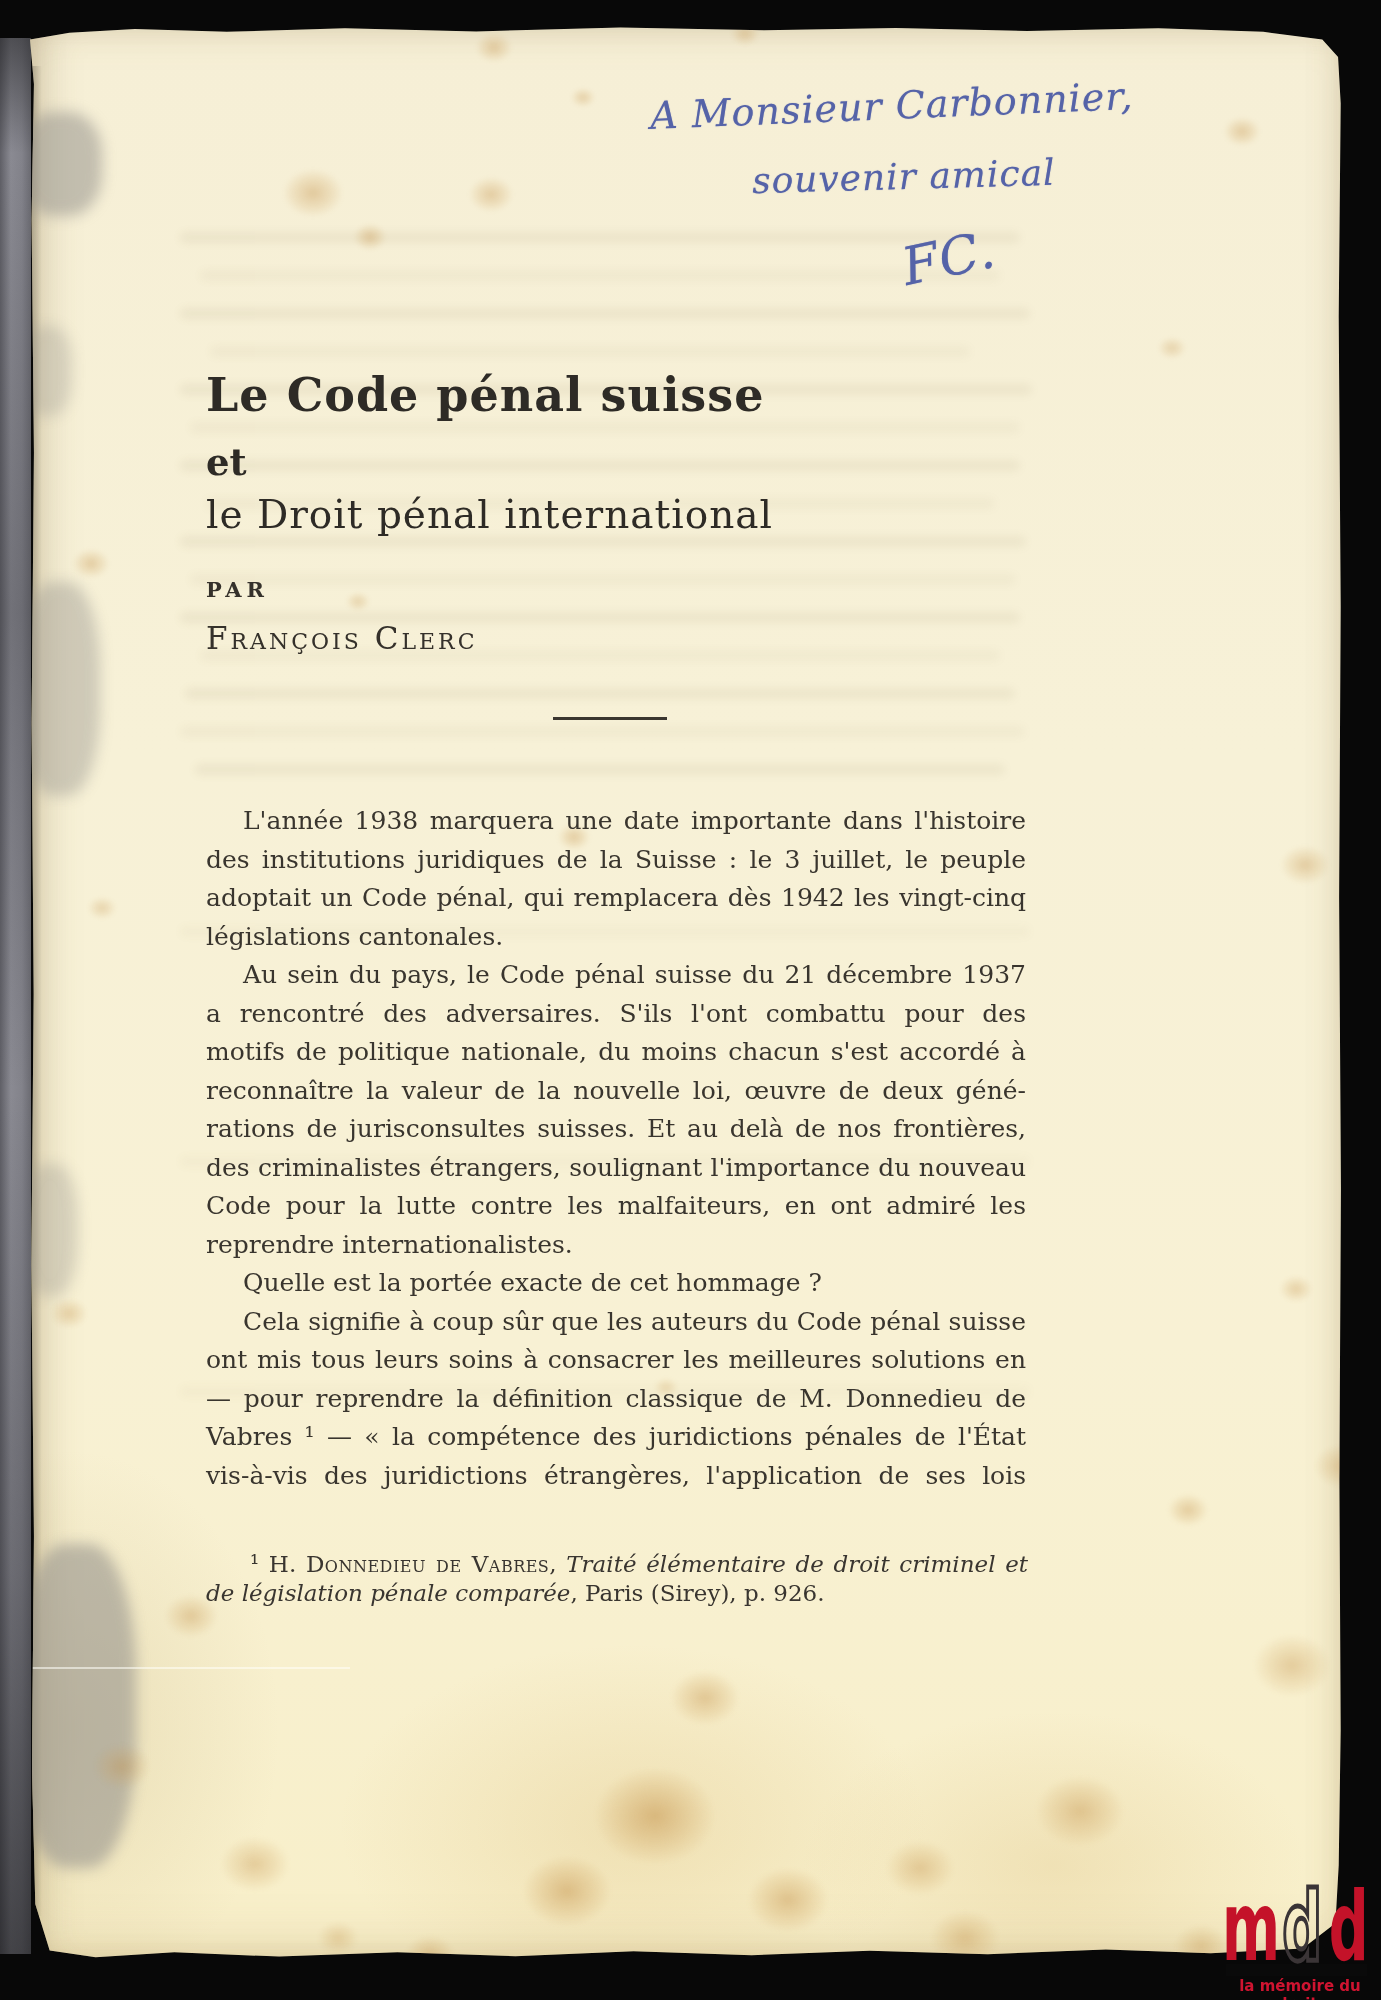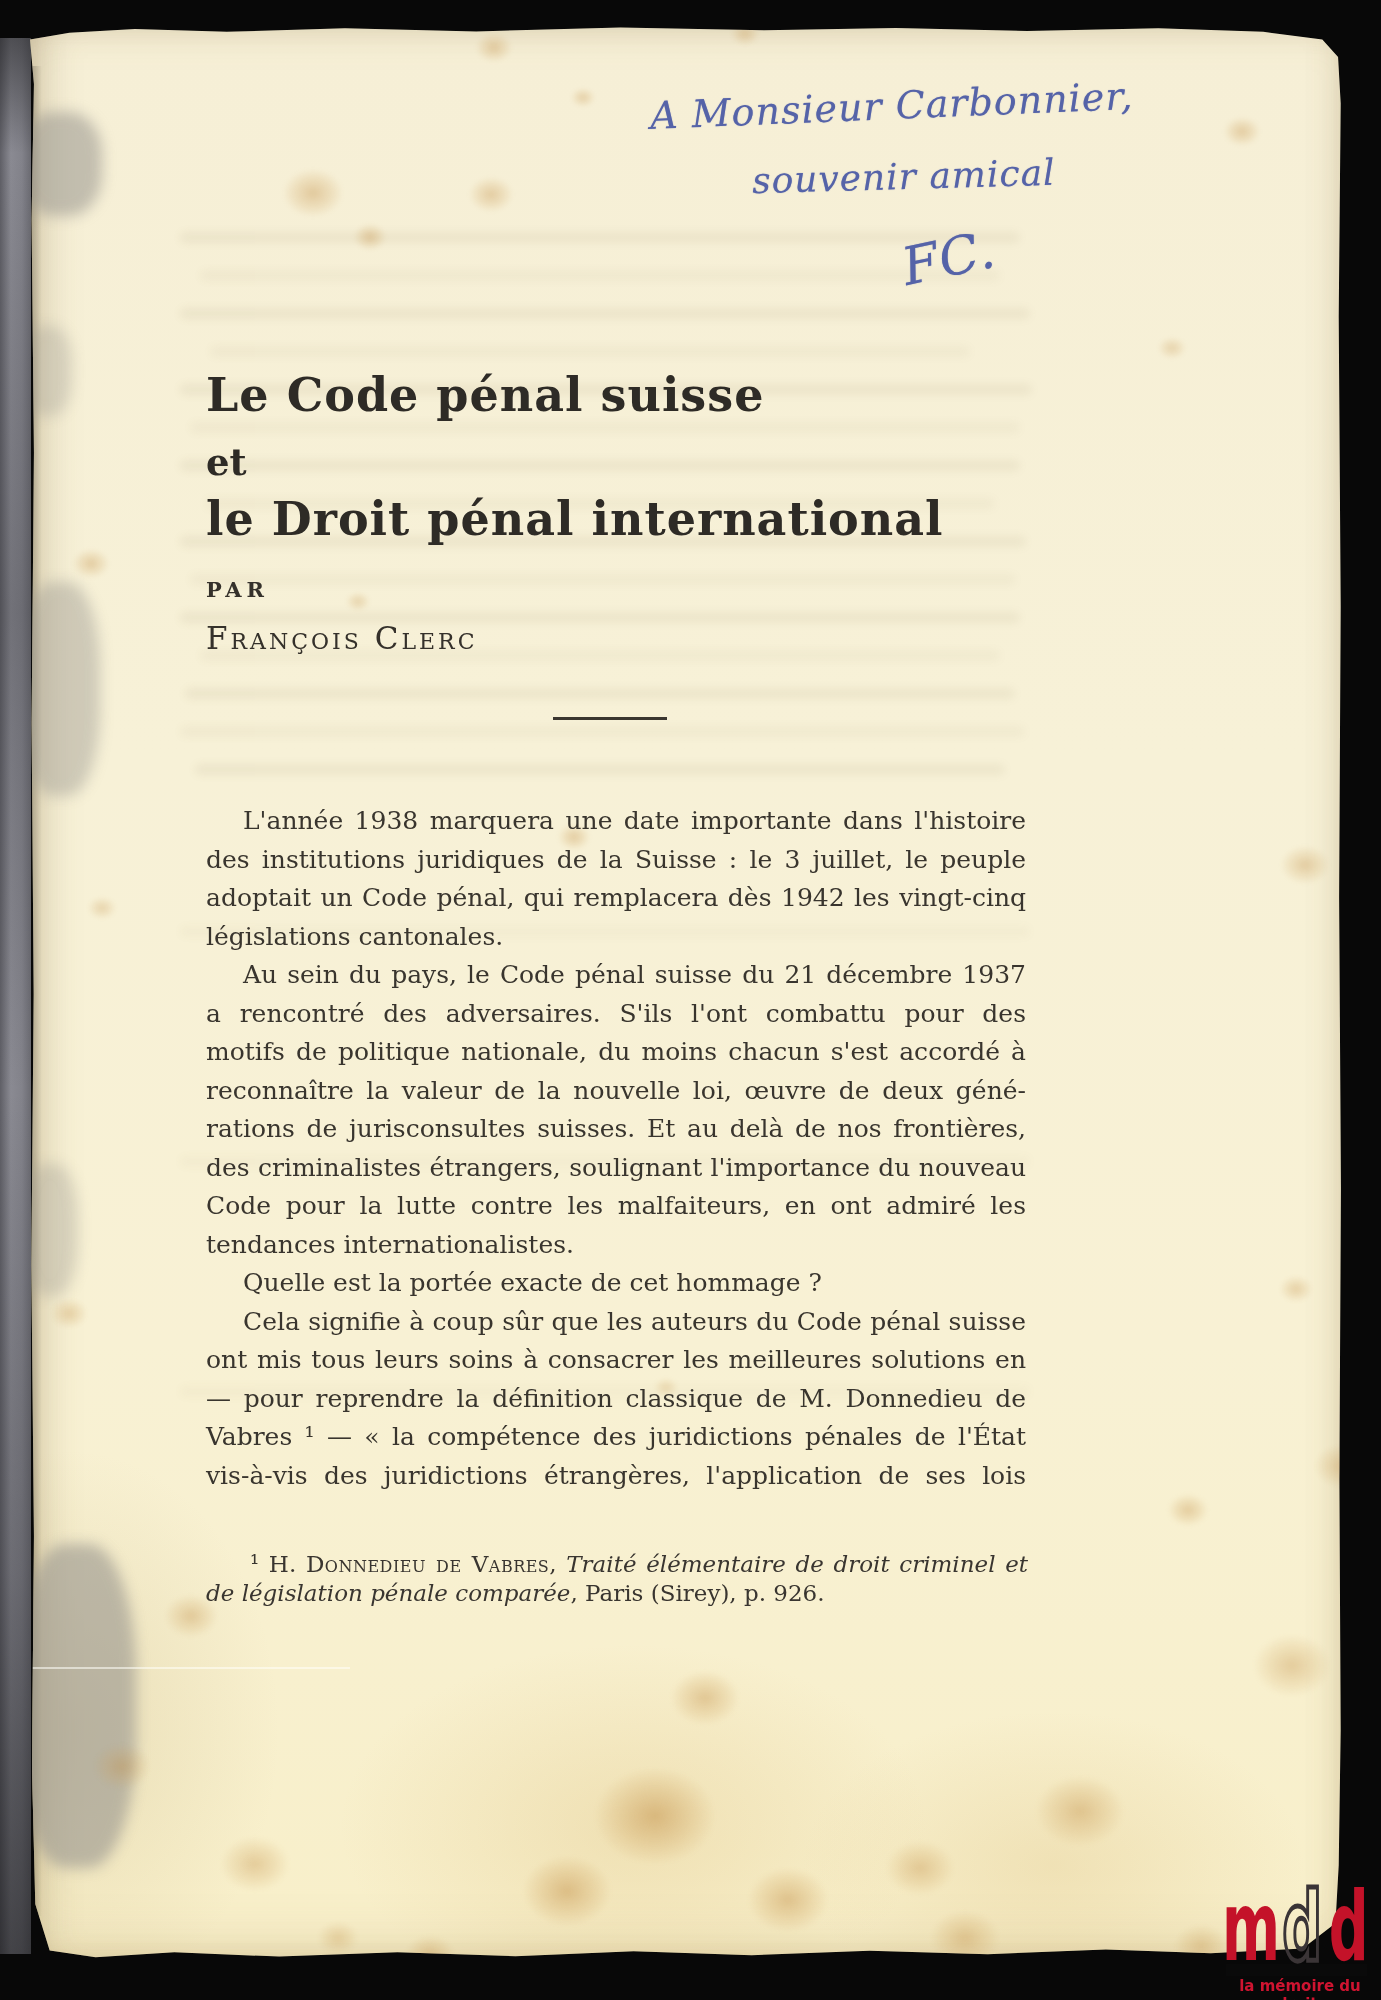--- a/index.html
+++ b/index.html
@@ -36,21 +36,21 @@
   
   .hand{position:absolute;font-style:italic;color:#5563a8;letter-spacing:1px;
     text-shadow:0 0 1px rgba(85,99,168,.55);}
   .ded1{left:620px;top:58px;font-size:38px;transform:rotate(-2.4deg);}
   .ded2{left:722px;top:130px;font-size:36px;transform:rotate(-1.6deg);}
   .sig{left:872px;top:202px;font-size:52px;transform:rotate(-12deg);}
   
   .cblock{position:absolute;left:176px;width:820px;text-align:left;color:#2e2b26;}
   .t1{top:342px;font-size:46px;font-weight:bold;letter-spacing:1px;}
   .tet{top:414px;font-size:37px;font-weight:bold;}
-  .t2{top:466px;font-size:46px;font-weight:bold;letter-spacing:1px;}
+  .t2{top:466px;font-size:39px;font-weight:normal;letter-spacing:1px;}
   .tpar{top:551px;font-size:21px;letter-spacing:5px;font-weight:bold;color:#35312b;}
   .tauthor{top:594px;font-size:31px;font-variant:small-caps;letter-spacing:3px;color:#35312b;}
   .rule{position:absolute;left:523px;top:691px;width:114px;height:3px;background:#3a362f;}
   
   .bodytxt{position:absolute;left:176px;top:776px;width:820px;font-size:25px;line-height:38.5px;
     color:#39352e;}
   .bl{text-align:justify;text-align-last:justify;}
   .bl.end{text-align-last:left;}
   .bl.first{text-indent:37px;}
   
@@ -152,21 +152,21 @@
         <div class="bl">des institutions juridiques de la Suisse : le 3 juillet, le peuple</div>
         <div class="bl">adoptait un Code pénal, qui remplacera dès 1942 les vingt-cinq</div>
         <div class="bl end">législations cantonales.</div>
         <div class="bl first">Au sein du pays, le Code pénal suisse du 21 décembre 1937</div>
         <div class="bl">a rencontré des adversaires. S'ils l'ont combattu pour des</div>
         <div class="bl">motifs de politique nationale, du moins chacun s'est accordé à</div>
         <div class="bl">reconnaître la valeur de la nouvelle loi, œuvre de deux géné-</div>
         <div class="bl">rations de jurisconsultes suisses. Et au delà de nos frontières,</div>
         <div class="bl">des criminalistes étrangers, soulignant l'importance du nouveau</div>
         <div class="bl">Code pour la lutte contre les malfaiteurs, en ont admiré les</div>
-        <div class="bl end">tendances internationalistes.</div>
+        <div class="bl end">reprendre internationalistes.</div>
         <div class="bl first end">Quelle est la portée exacte de cet hommage ?</div>
         <div class="bl first">Cela signifie à coup sûr que les auteurs du Code pénal suisse</div>
         <div class="bl">ont mis tous leurs soins à consacrer les meilleures solutions en</div>
         <div class="bl">— pour reprendre la définition classique de M. Donnedieu de</div>
         <div class="bl">Vabres ¹ — « la compétence des juridictions pénales de l'État</div>
         <div class="bl">vis-à-vis des juridictions étrangères, l'application de ses lois</div>
       </div>
 
     <div class="footnote">
       <div class="fl1"><span>¹ H. </span><span class="sc">Donnedieu de Vabres</span><span>, </span><span class="it">Traité élémentaire de droit criminel et</span></div>

